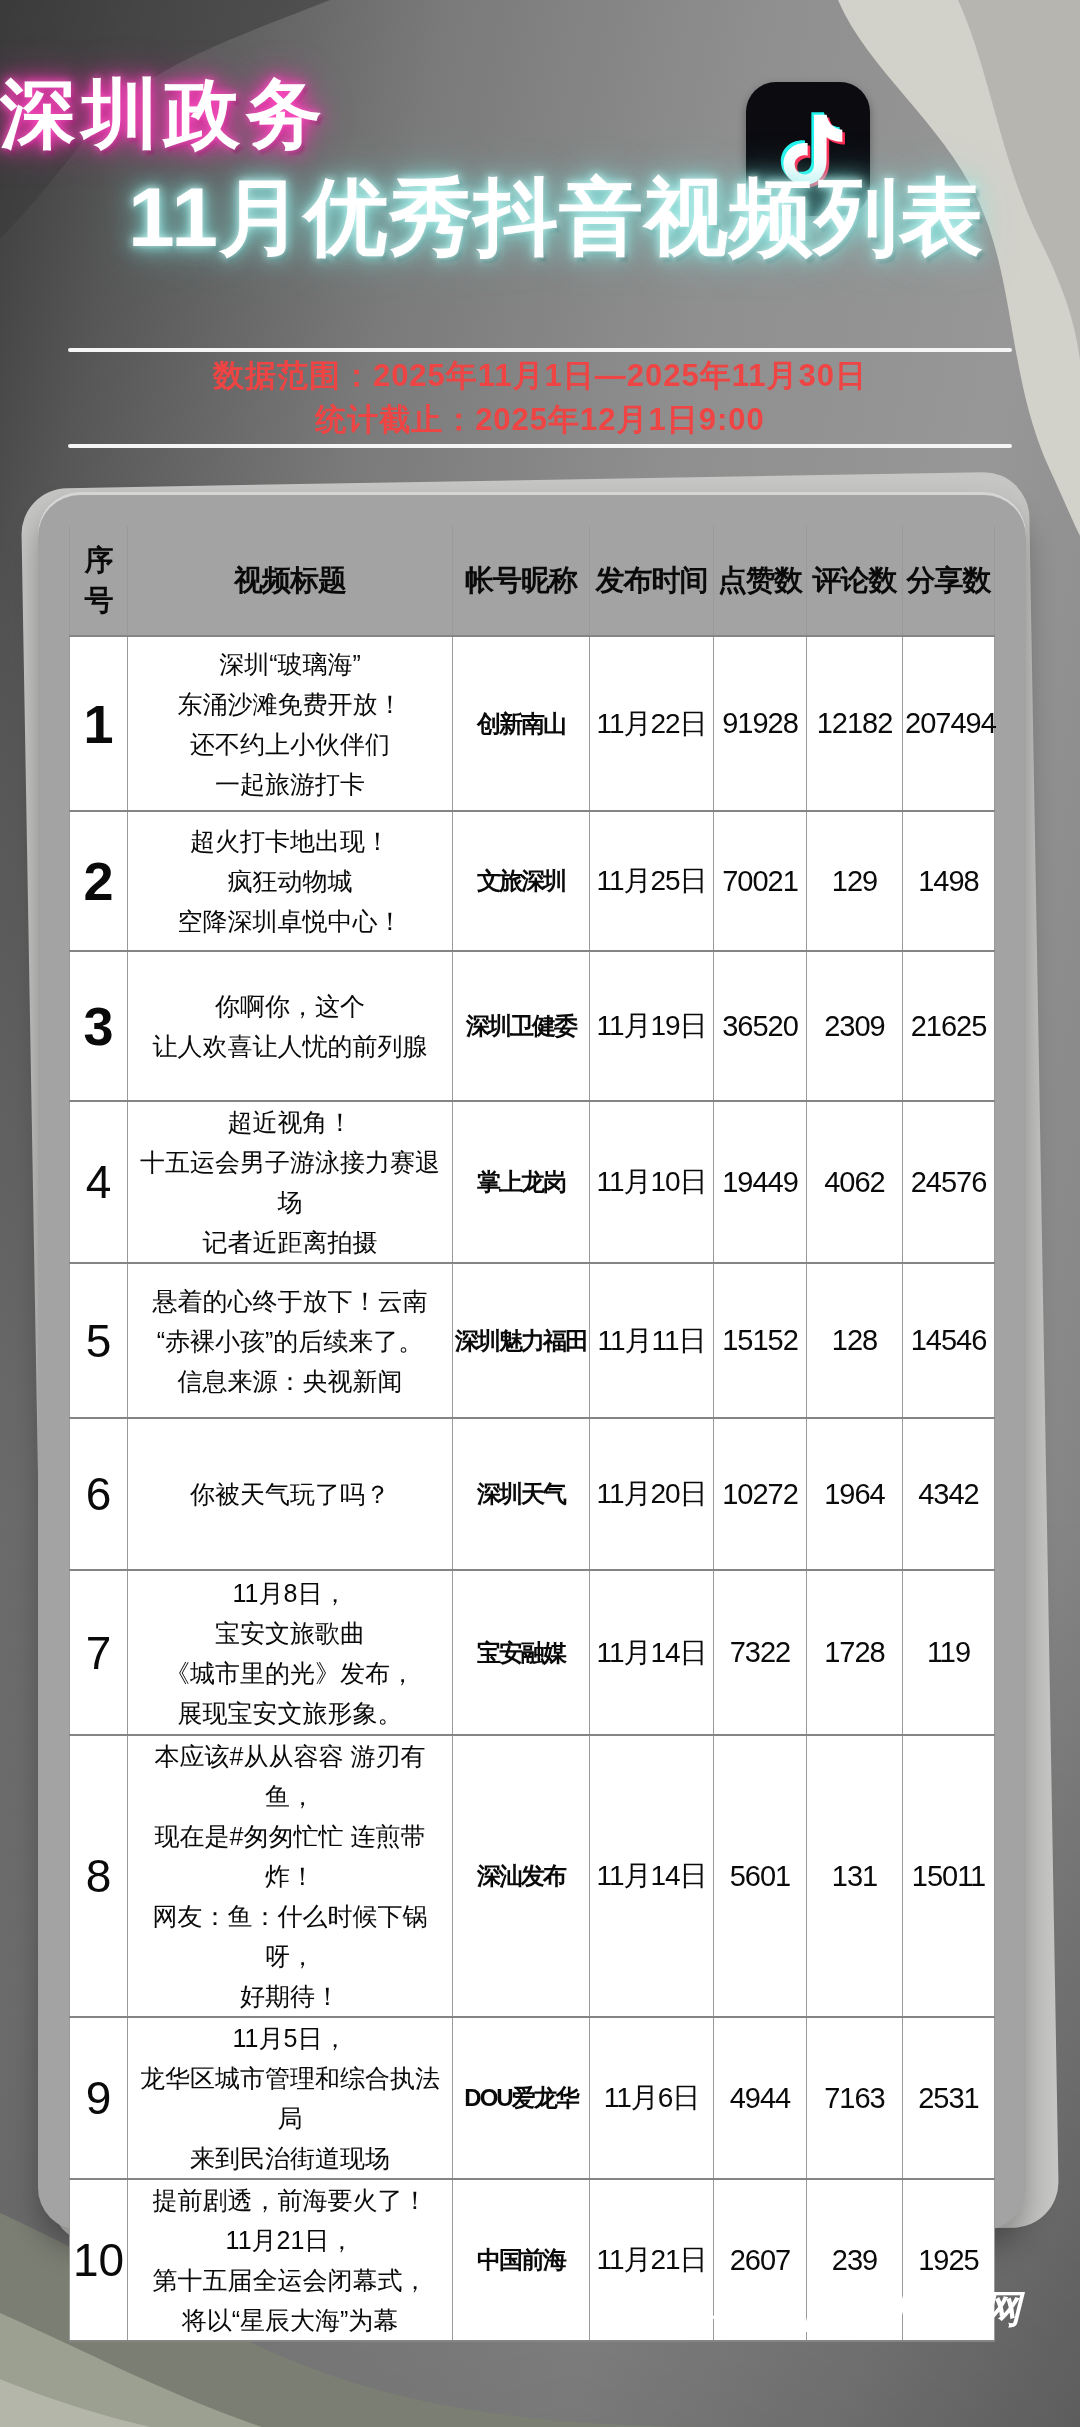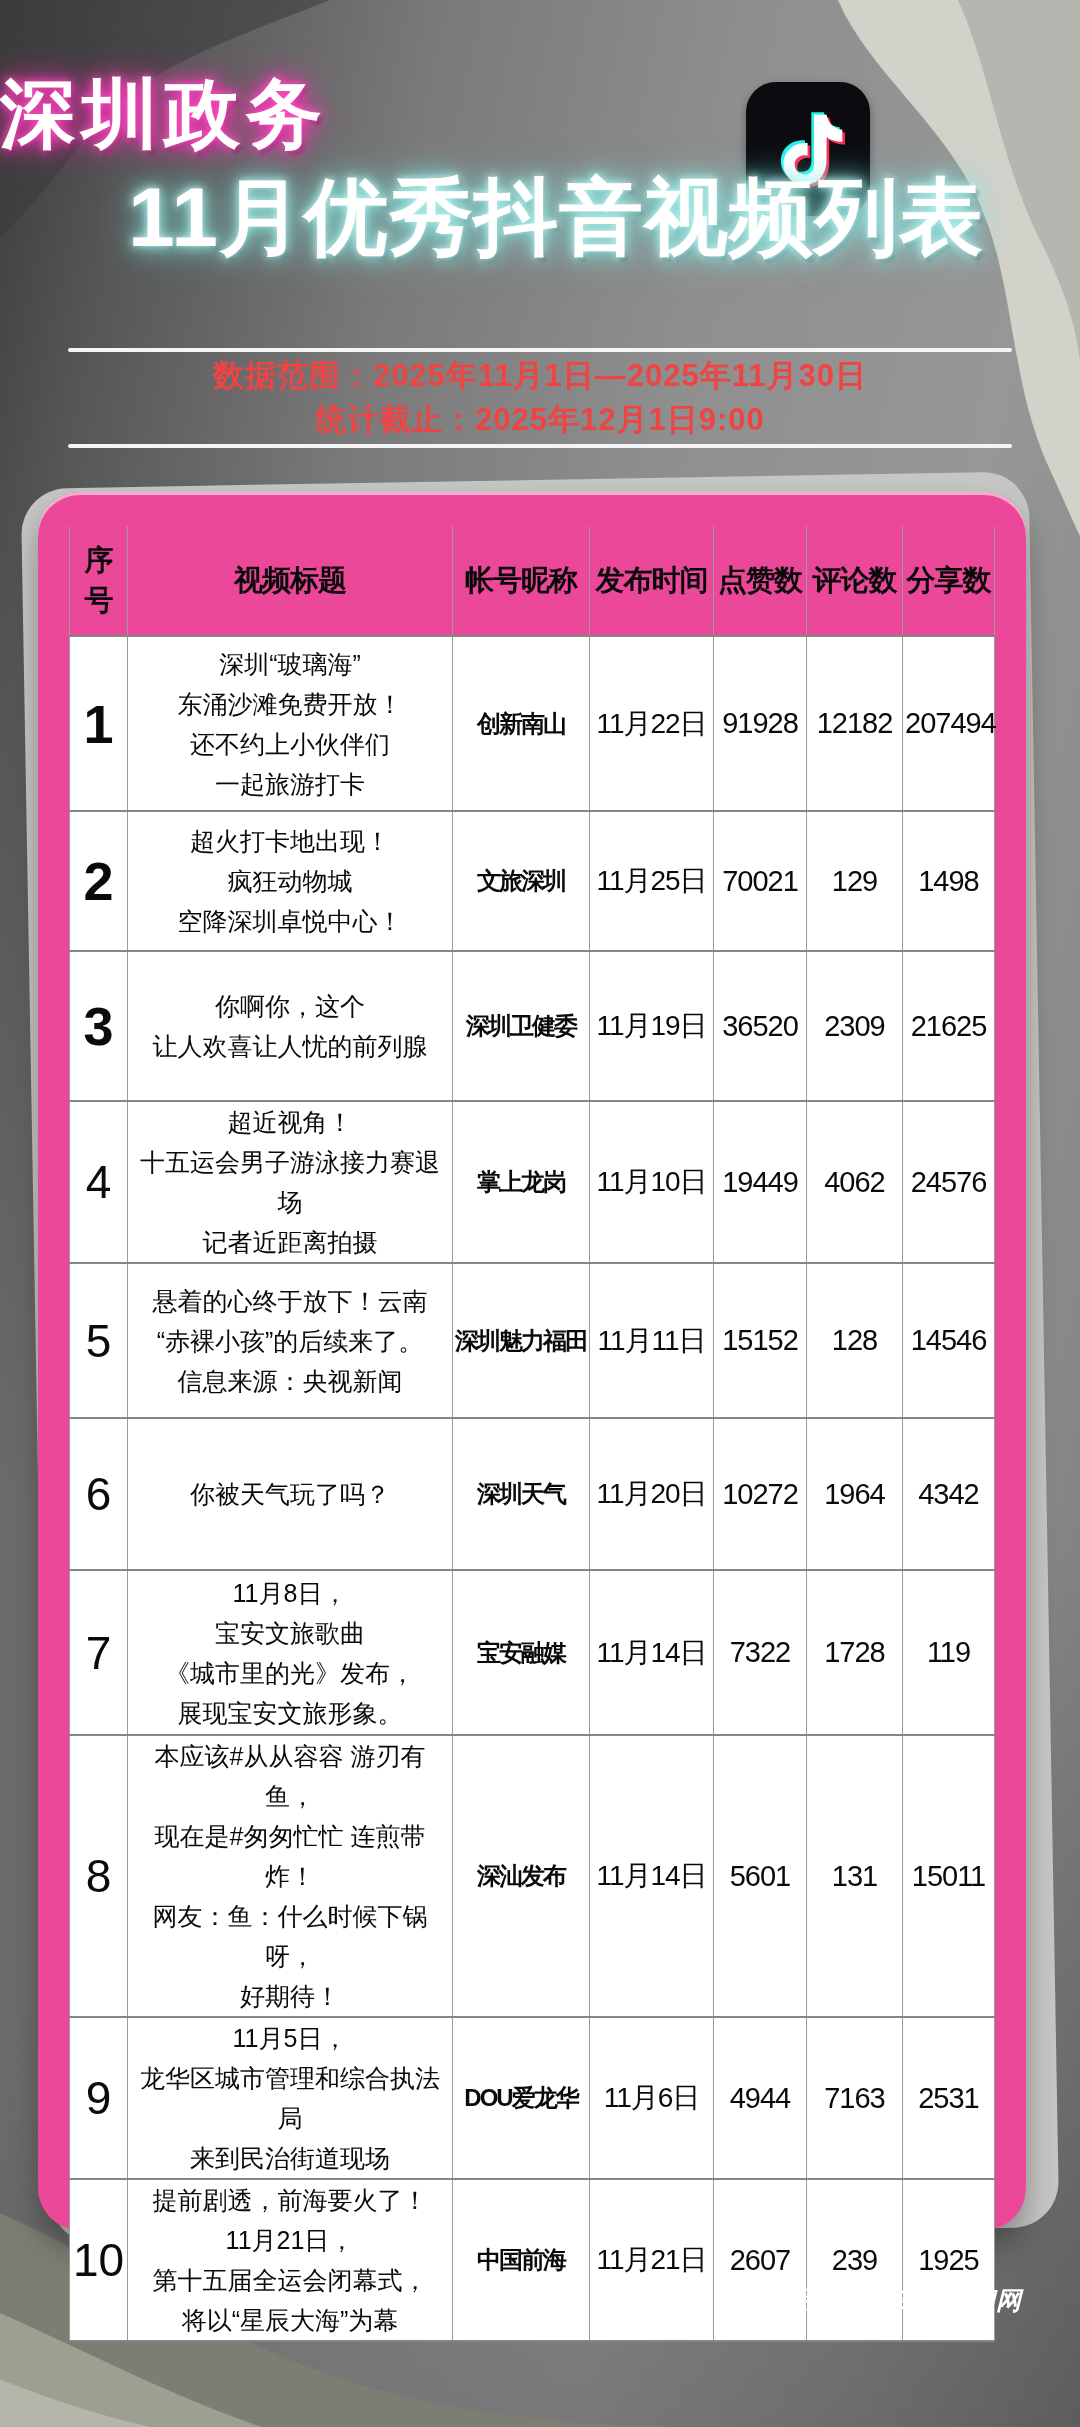--- a/index.html
+++ b/index.html
@@ -42,21 +42,21 @@
     position:absolute;top:354px;left:0;width:1080px;text-align:center;
     color:#ef4444;font-size:31px;line-height:44px;font-weight:700;letter-spacing:1px;
   }
   
   .back-card{
     position:absolute;left:36px;top:480px;width:1008px;height:1756px;border-radius:46px;
     background:#c6c6c4;transform:rotate(-1deg);
   }
   .card{
     position:absolute;left:38px;top:492px;width:988px;height:1738px;border-radius:42px;
-    background:#ec4899;
+    background:#a3a3a3;
     box-shadow:inset 0 3px 0 rgba(255,255,255,.55), 0 18px 30px rgba(0,0,0,.30);
   }
   table{width:925px;table-layout:fixed;border-collapse:collapse;margin:34px auto 0 auto;}
   th,td{
     border-left:1.5px solid #9a9a98;border-right:1.5px solid #9a9a98;
     border-top:2px solid #858583;border-bottom:2px solid #858583;
     padding:0 2px;text-align:center;vertical-align:middle;color:#0a0a0a;
   }
   thead tr{height:110px;}
   th{border-top:none;background:transparent;font-size:29px;font-weight:700;letter-spacing:-1px;}
@@ -73,21 +73,21 @@
   tbody tr:nth-child(10){height:153px;}
   .c-no{font-size:46px;font-weight:400;}
   tbody tr:nth-child(-n+3) .c-no{font-size:54px;font-weight:800;}
   .c-title{font-size:25px;line-height:40px;white-space:pre-line;font-weight:500;}
   .c-account{font-size:24px;letter-spacing:-2px;white-space:nowrap;font-weight:700;}
   .c-date{font-size:28px;letter-spacing:-1px;white-space:nowrap;}
   .c-num{font-size:29px;letter-spacing:-1px;white-space:nowrap;}
   
   .footer{
     position:absolute;top:2284px;right:58px;color:#ffffff;
-    font-size:25px;font-weight:700;font-style:italic;letter-spacing:1px;
+    font-size:38px;font-weight:700;font-style:italic;letter-spacing:1px;
   }
 </style>
 </head>
 <body>
 
 <div class="page">
 
   <svg class="deco deco-tl" width="360" height="250" viewBox="0 0 360 250">
     <path fill="#3a3a3a" opacity="0.55" d="M0,0 L330,0 C240,36 150,64 98,124 C60,168 34,206 0,238 Z"></path>
   </svg>

